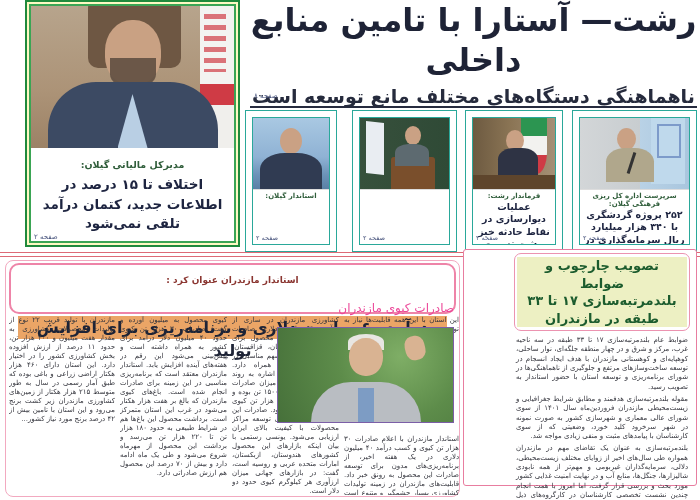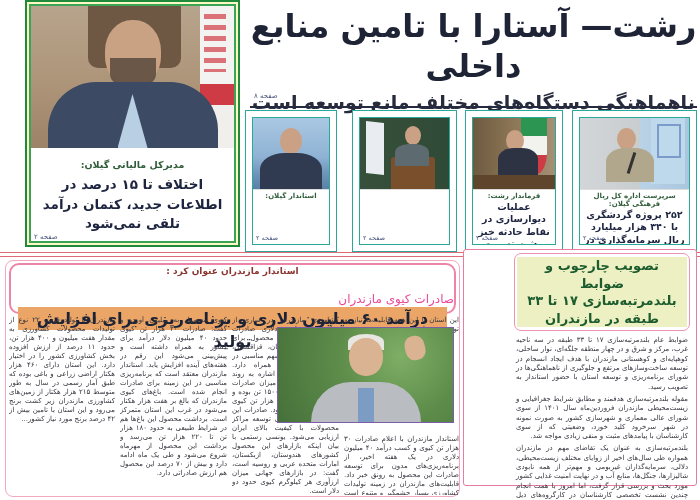--- a/index.html
+++ b/index.html
@@ -31,21 +31,21 @@
   .pp-shirt { position:absolute; left:50%; bottom:0; transform:translateX(-50%); width:30px; height:54px;
       background:#b9cfe4; clip-path: polygon(50% 0, 100% 100%, 0 100%); }
   .portrait-cap { text-align: center; padding: 5px 6px 0; }
   .cap-label { font-size: 9.5px; color: #2f5d3a; font-weight: 600; }
   .portrait-cap .cap-headline { display:block; margin-top: 3px; font-size: 13.5px; line-height: 1.45;
       font-weight: 800; color: #1d2440; }
   .pageref { font-size: 7px; color: #44507a; }
   .portrait-box .pageref { position: absolute; left: 7px; bottom: 4px; }
   
   .headline-block { position: absolute; left: 250px; top: 0; width: 447px; height: 108px; }
-  .main-headline { margin-top: 6px; text-align: center; font-size: 32px; font-weight: 800;
+  .main-headline { text-align: center; font-size: 32px; font-weight: 800;
       color: #1e2336; letter-spacing: -0.5px; line-height: 1.25; }
   .sub-headline { margin-top: 5px; text-align: center; font-size: 19px; font-weight: 700; color: #262b3d; }
   .headline-block .pageref { position: absolute; left: 4px; bottom: 8px; }
   .headline-rule { position: absolute; left: 0; right: 0; bottom: 0; height: 2px; background: #262b3f; }
   
   .card { position: absolute; top: 110px; height: 142px; background: #fff;
       border: 1.5px solid #2aa89a; padding: 6px; }
   .card-inner { border: 1.5px solid #2aa89a; width: 100%; height: 100%; overflow: hidden;
       position: relative; background: #fff; }
   .card-a { left: 245px; width: 92px; }
@@ -85,21 +85,21 @@
   .card-cap .cap-headline { display:block; margin-top: 1px; font-size: 9.5px; line-height: 1.3;
       font-weight: 800; color: #1d2440; }
   .card .pageref { position: absolute; left: 3px; bottom: 2px; font-size: 6.5px; }
   
   .divider { position: absolute; left: 0; top: 252px; width: 700px; height: 5px;
       border-top: 1.5px solid #dd6a76; border-bottom: 1.5px solid #dd6a76; }
   
   .kiwi { position: absolute; left: 5px; top: 260px; width: 455px; height: 237px;
       border: 1px solid #f2a9c0; border-radius: 8px; background:#fff; }
   .kiwi-header { position: absolute; left: 3px; right: 3px; top: 2px; height: 51px;
-      border: 2px solid #ee84a8; border-radius: 10px; text-align: center; padding-top: 1px; background:#fff; }
+      border: 2px solid #ee84a8; border-radius: 10px; text-align: center; padding-top: 10px; background:#fff; }
   .kicker { font-size: 9px; font-weight: 700; color: #8a3530; }
   .overline { font-size: 12px; color: #ec4899; margin-top: 16px; text-align: right; }
   .headline-bar { margin: 1px 7px 0; background: #eba566; border-radius: 0; height: 23px;
       line-height: 23px; font-size: 16px; font-weight: 800; color: #1d2336; }
   .kiwi-body { position: absolute; left: 0; top: 55px; right: 0; bottom: 2px; }
   .kcol { position: absolute; top: 0; height: 179px; overflow: hidden;
       font-size: 7px; line-height: 9px; text-align: justify; color: #33343c; }
   .kcol-1 { left: 338px; width: 115px; }
   .kcol-2 { left: 226px; width: 107px; }
   .kcol-3 { left: 114px; width: 107px; }
@@ -202,21 +202,21 @@
 
   <section class="card card-d">
     <div class="card-inner">
       <div class="card-photo photo-d">
         <div class="flag-p"></div>
         <div class="ph-head"></div>
         <div class="ph-body"></div>
         <div class="mic"></div>
       </div>
       <div class="card-cap">
-        <span class="cap-label">سرپرست اداره کل ریال فرهنگی گیلان:</span>
+        <span class="cap-label">سرپرست اداره کل ریزی فرهنگی گیلان:</span>
         <span class="cap-headline">۲۵۲ پروژه گردشگری با ۳۴۰ هزار میلیارد ریال سرمایه‌گذاری در این استان در دست اجراست</span>
       </div>
       <span class="pageref">صفحه ۲</span>
     </div>
   </section>
 
   <div class="divider"></div>
 
   <section class="kiwi">
     <div class="kiwi-header">

